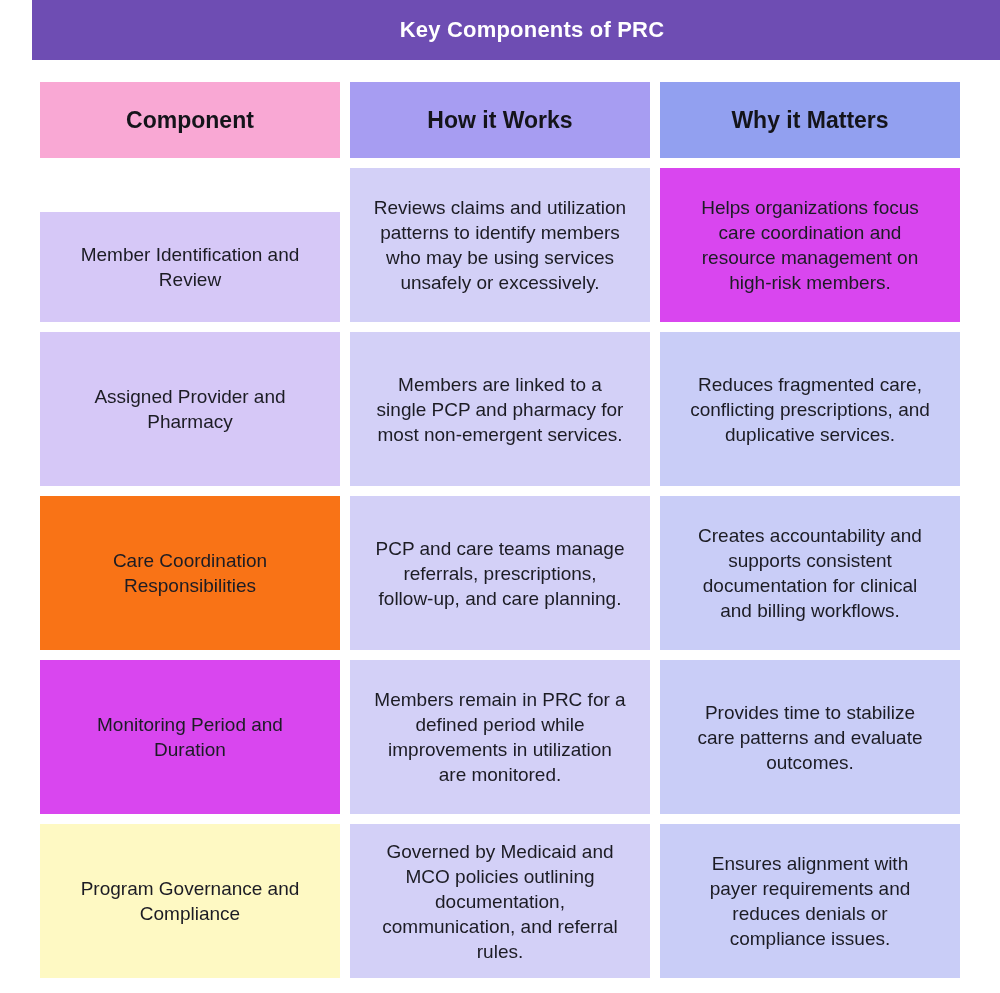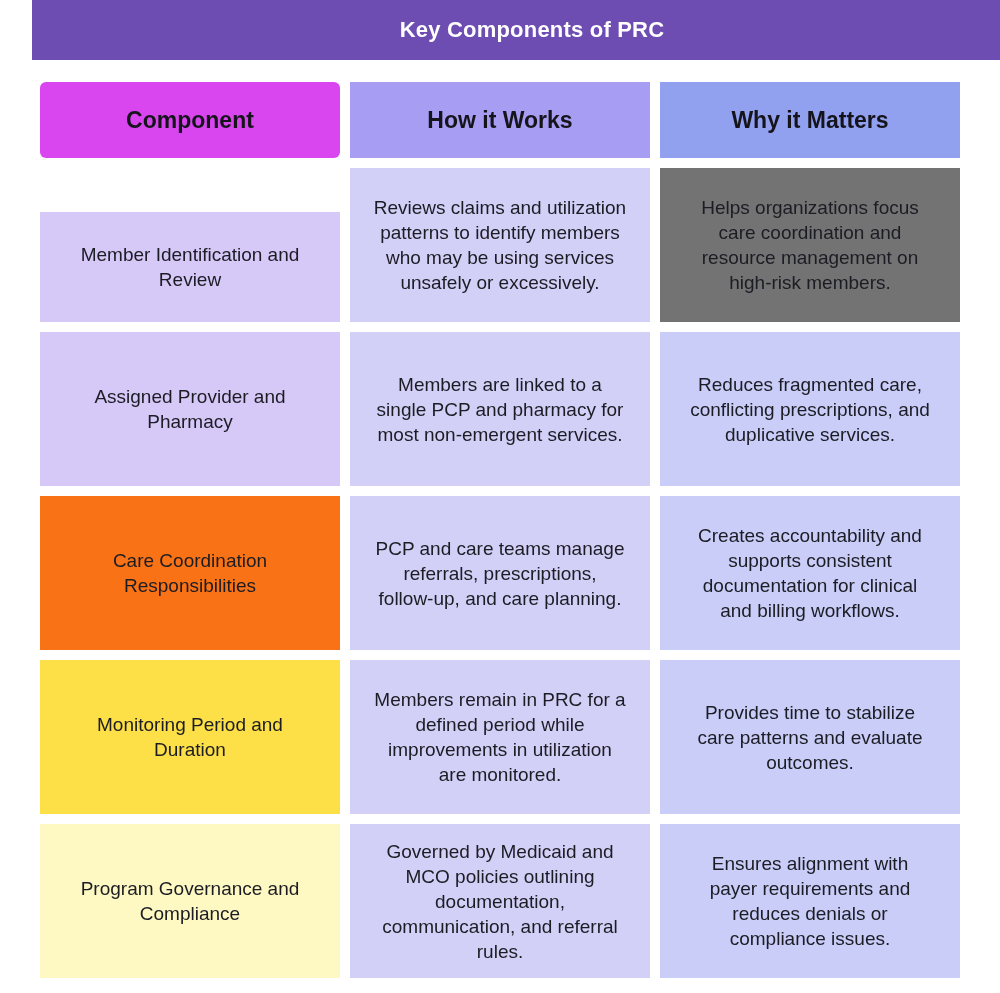--- a/index.html
+++ b/index.html
@@ -51,31 +51,31 @@
 </style>
 </head>
 <body>
 
 <div class="title-bar" style="background-color: rgb(110, 77, 179); margin-left: 32px;">
   <div class="title">Key Components of PRC</div>
 </div>
 
 <div class="prc-table">
 
-  <div class="cell header" style="background-color: #d946ef; border-radius: 6px;">Component</div>
+  <div class="cell header" style="background-color: #f9a8d4;">Component</div>
   <div class="cell header" style="background-color: rgb(167, 157, 242);">How it Works</div>
   <div class="cell header" style="background-color: rgb(146, 160, 240);">Why it Matters</div>
 
   <div class="cell" style="background-color: rgb(214, 200, 247); margin-top: 44px;">Member Identification and
 Review</div>
   <div class="cell" style="background-color: rgb(211, 208, 247);">Reviews claims and utilization
 patterns to identify members
 who may be using services
 unsafely or excessively.</div>
-  <div class="cell" style="background-color: #737373;">Helps organizations focus
+  <div class="cell" style="background-color: #d946ef;">Helps organizations focus
 care coordination and
 resource management on
 high-risk members.</div>
 
   <div class="cell" style="background-color: rgb(214, 200, 247);">Assigned Provider and
 Pharmacy</div>
   <div class="cell" style="background-color: rgb(211, 208, 247);">Members are linked to a
 single PCP and pharmacy for
 most non-emergent services.</div>
   <div class="cell" style="background-color: rgb(201, 205, 247);">Reduces fragmented care,
@@ -85,21 +85,21 @@
   <div class="cell" style="background-color: #f97316;">Care Coordination
 Responsibilities</div>
   <div class="cell" style="background-color: rgb(211, 208, 247);">PCP and care teams manage
 referrals, prescriptions,
 follow-up, and care planning.</div>
   <div class="cell" style="background-color: rgb(201, 205, 247);">Creates accountability and
 supports consistent
 documentation for clinical
 and billing workflows.</div>
 
-  <div class="cell" style="background-color: #fde047;">Monitoring Period and
+  <div class="cell" style="background-color: #d946ef;">Monitoring Period and
 Duration</div>
   <div class="cell" style="background-color: rgb(211, 208, 247);">Members remain in PRC for a
 defined period while
 improvements in utilization
 are monitored.</div>
   <div class="cell" style="background-color: rgb(201, 205, 247);">Provides time to stabilize
 care patterns and evaluate
 outcomes.</div>
 
   <div class="cell" style="background-color: #fef9c3;">Program Governance and

